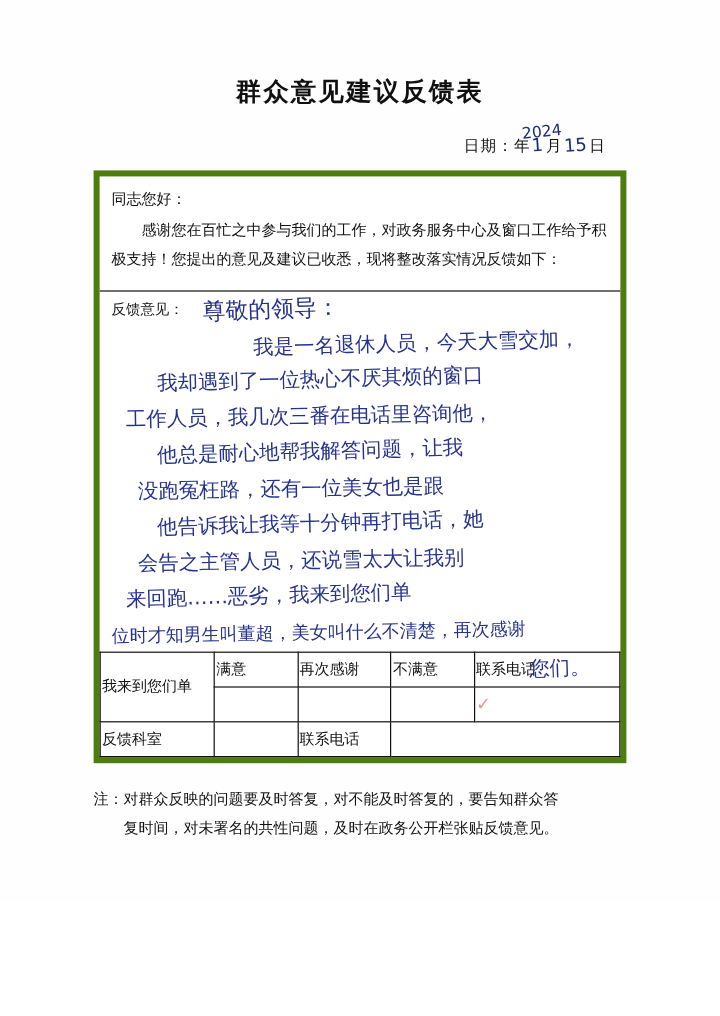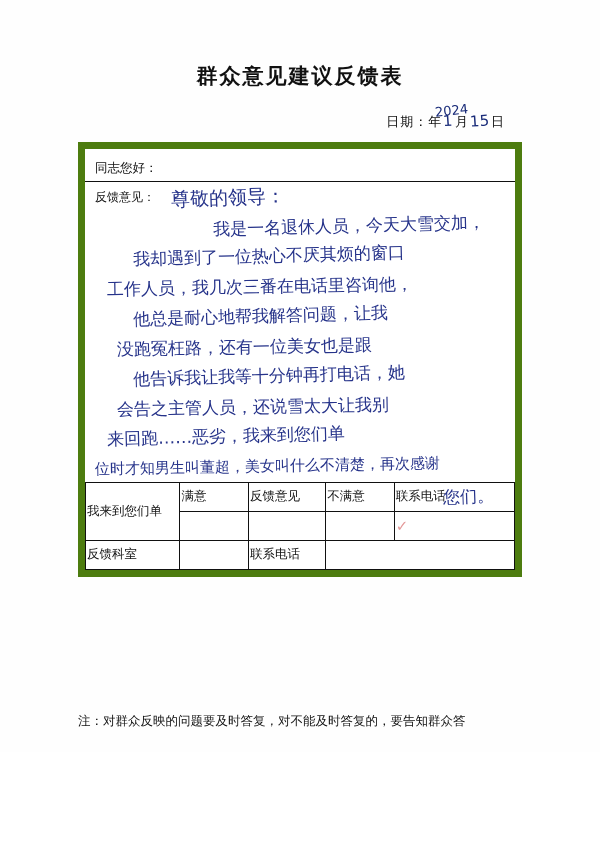--- a/index.html
+++ b/index.html
@@ -65,21 +65,21 @@
     font-size: 15px;
     color: #1b2d7a;
     padding: 0 2px;
   }
 
   .form {
     position: absolute;
     left: 78px;
     top: 142px;
     width: 444px;
-    border: 7px solid #4d7c0f;
+    border: 5px solid #4d7c0f;
     box-sizing: border-box;
     background: #fff;
   }
   .cell-pad {
     padding: 8px 10px;
     font-size: 12.5px;
     line-height: 1.9;
   }
   .greeting { padding-bottom: 0; }
   .para-indent { text-indent: 2em; }
@@ -128,21 +128,21 @@
   .stamp {
     color: #c44;
     font-family: "DejaVu Sans", sans-serif;
     font-size: 15px;
     opacity: .55;
   }
 
   .note {
     position: absolute;
     left: 78px;
-    top: 709px;
+    top: 654px;
     width: 452px;
     font-size: 12.5px;
     line-height: 1.95;
   }
   .note .ln2 { padding-left: 2em; }
 </style>
 </head>
 <body>
 
 <div class="page">
@@ -150,20 +150,21 @@
   <div class="title">群众意见建议反馈表</div>
 
   <div class="date-row">
     <span class="date-year hand-ink">2024</span>
     <span class="date-label">日期：</span><span>年</span><span class="date-month hand-ink">1</span><span>月</span><span class="date-day hand-ink">15</span><span>日</span>
   </div>
 
   <div class="form">
 
     <div class="cell-pad greeting">同志您好：</div>
+    <div class="cell-pad para-indent" style="padding-top:2px;padding-bottom:14px;">感谢您在百忙之中参与我们的工作，对政务服务中心及窗口工作给予积极支持！您提出的意见及建议已收悉，现将整改落实情况反馈如下：</div>
 
     <div class="row-sep feedback-block">
       <div class="feedback-label">反馈意见：</div>
       <div class="handwriting">
         <div class="hw-line" style="left:78px; top:2px; transform:rotate(-2deg); font-size:19px;">尊敬的领导：</div>
         <div class="hw-line" style="left:120px; top:32px; transform:rotate(-1.5deg);">我是一名退休人员，今天大雪交加，</div>
         <div class="hw-line" style="left:40px; top:62px; transform:rotate(-1.5deg);">我却遇到了一位热心不厌其烦的窗口</div>
         <div class="hw-line" style="left:14px; top:92px; transform:rotate(-1deg);">工作人员，我几次三番在电话里咨询他，</div>
         <div class="hw-line" style="left:40px; top:122px; transform:rotate(-1.5deg);">他总是耐心地帮我解答问题，让我</div>
         <div class="hw-line" style="left:24px; top:152px; transform:rotate(-1deg);">没跑冤枉路，还有一位美女也是跟</div>
@@ -173,21 +174,21 @@
         <div class="hw-line" style="left:2px; top:272px; transform:rotate(-1deg); font-size:15px;">位时才知男生叫董超，美女叫什么不清楚，再次感谢</div>
         <div class="hw-line" style="left:350px; top:300px; transform:rotate(-2deg);">您们。</div>
       </div>
     </div>
 
     <table class="grid">
       <tbody>
           <tr>
         <td rowspan="2" class="tall" style="width:22%;">我来到您们单</td>
         <td style="width:16%;">满意</td>
-        <td style="width:18%;">反馈意见</td>
+        <td style="width:18%;">再次感谢</td>
         <td style="width:16%;">不满意</td>
         <td style="width:28%;">联系电话</td>
       </tr>
       <tr>
         <td></td>
         <td></td>
         <td></td>
         <td><span class="stamp">✓</span></td>
       </tr>
       <tr>
@@ -196,15 +197,16 @@
         <td>联系电话</td>
         <td colspan="2"></td>
       </tr>
     </tbody>
       </table>
 
   </div>
 
   <div class="note">
     <div class="ln1">注：对群众反映的问题要及时答复，对不能及时答复的，要告知群众答</div>
+    <div class="ln2">复时间，对未署名的共性问题，及时在政务公开栏张贴反馈意见。</div>
   </div>
 
 </div>
 
 </body></html>

